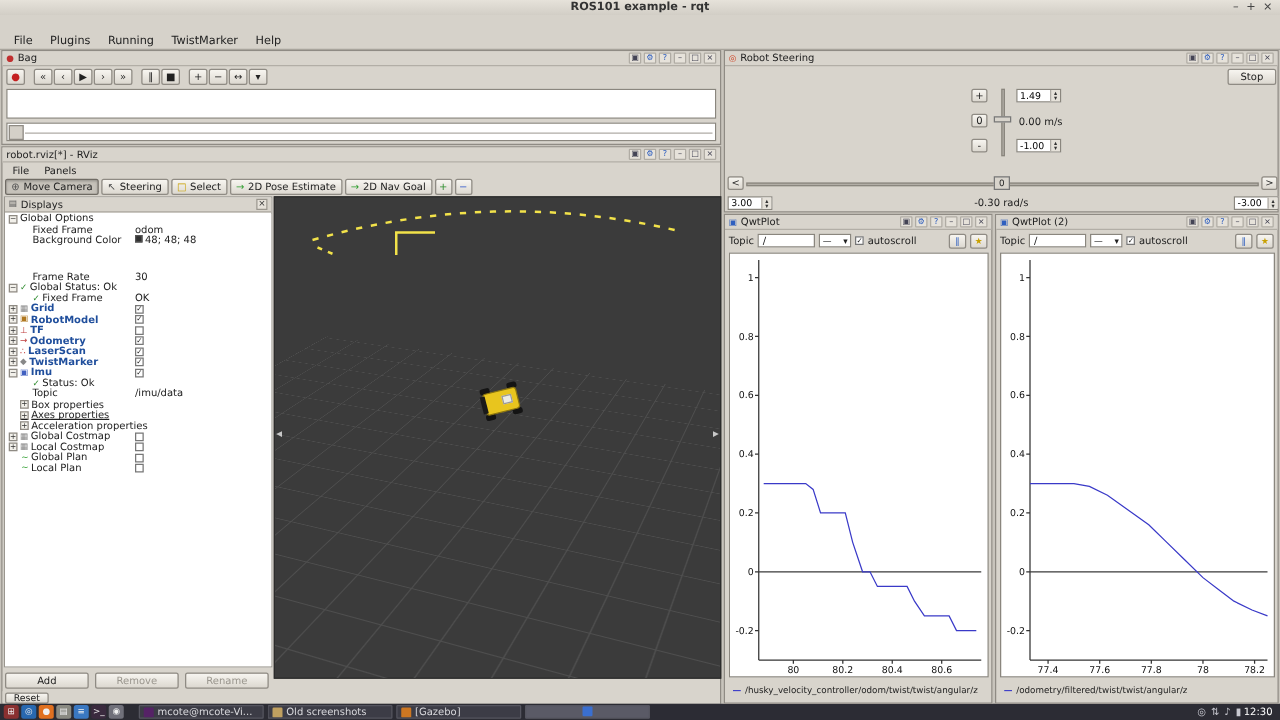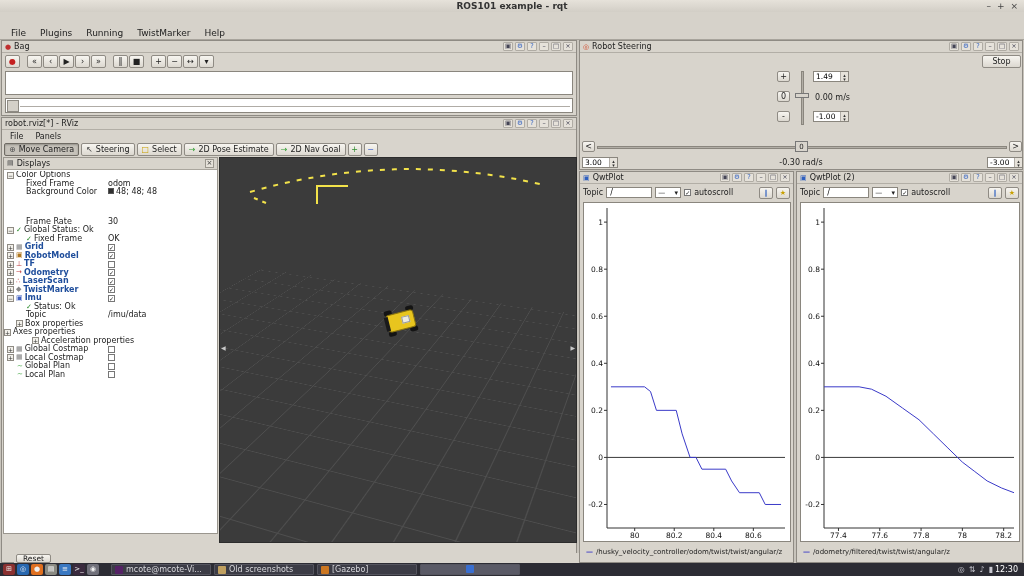--- a/index.html
+++ b/index.html
@@ -59,21 +59,21 @@
     transform:perspective(620px) rotateX(56deg) rotateZ(22deg);transform-origin:50% 45%;}
   .scan-svg{position:absolute;left:0;top:0;}
   .robot{position:absolute;left:164px;top:150px;width:34px;height:26px;transform:rotate(-14deg);}
   .r-body{position:absolute;left:3px;top:4px;width:28px;height:18px;background:#e8c51e;border:1px solid #8a7410;border-radius:3px;}
   .r-bump{position:absolute;left:1px;top:6px;width:4px;height:14px;background:#1a1a1a;}
   .r-wh{position:absolute;width:8px;height:5px;background:#141414;border-radius:2px;}
   .r-top{position:absolute;left:18px;top:9px;width:8px;height:7px;background:#ecece4;border:1px solid #999;}
   .split-arrow{position:absolute;top:186px;font-size:6px;color:#c8c8c8;}
   .split-arrow.l{left:1px;} .split-arrow.r{right:1px;}
   .time-row{position:absolute;left:217px;top:425px;width:358px;height:10px;background:#d8d4cc;border-top:1px solid #a8a49c;font-size:8px;color:#222;display:flex;align-items:center;justify-content:flex-end;padding-right:4px;}
-  .status-row{position:absolute;left:12px;top:435px;width:574px;height:10px;background:#d8d4cc;display:flex;align-items:center;font-size:8px;}
+  .status-row{position:absolute;left:0;top:435px;width:574px;height:10px;background:#d8d4cc;display:flex;align-items:center;font-size:8px;}
   .reset-btn{height:9px;padding:0 6px;margin-left:2px;font-size:7.5px;}
   
   .sbtn{width:13px;height:11px;font-size:8px;}
   .spin{position:absolute;width:36px;height:11px;background:#fff;border:1px solid #8a867e;display:flex;align-items:center;font-size:7.5px;}
   .spin-v{flex:1;padding-left:2px;}
   .spin-a{width:8px;display:flex;flex-direction:column;align-items:center;border-left:1px solid #b0aca6;background:#e6e2da;height:100%;justify-content:center;}
   .spin-a span{font-size:5px;line-height:4px;color:#333;}
   .groove-v{position:absolute;width:3px;background:#b2aea6;border:1px solid #8a867e;}
   .groove-h{position:absolute;height:3px;background:#b2aea6;border:1px solid #8a867e;}
   .vhandle{position:absolute;width:14px;height:5px;background:#d8d4cc;border:1px solid #777;}
@@ -200,21 +200,21 @@
 
     <div class="displays">
       <div class="disp-head">
         <span class="ticon" style="color:#555;">▤</span>
         <span>Displays</span>
         <span class="disp-close">×</span>
       </div>
       <div class="tree" id="displays-tree">
           <div class="tree-row" style="padding-left: 3px;">
             <span class="exp">−</span>
-            <span class="tree-label">Color Options</span>
+            <span class="tree-label">Global Options</span>
           </div>
           <div class="tree-row" style="padding-left: 12px;">
             <span class="tsp"></span>
             <span class="tree-label">Fixed Frame</span>
             <span class="tree-val">
               <span>odom</span>
             </span>
           </div>
           <div class="tree-row" style="padding-left: 12px;">
             <span class="tsp"></span>
@@ -309,25 +309,25 @@
             <span class="tsp"></span>
             <span class="tree-label">Topic</span>
             <span class="tree-val">
               <span>/imu/data</span>
             </span>
           </div>
           <div class="tree-row" style="padding-left: 12px;">
             <span class="exp">+</span>
             <span class="tree-label">Box properties</span>
           </div>
-          <div class="tree-row" style="">
+          <div class="tree-row" style="padding-left: 12px; text-decoration: underline;">
             <span class="exp">+</span>
             <span class="tree-label">Axes properties</span>
           </div>
-          <div class="tree-row" style="padding-left: 28px;">
+          <div class="tree-row" style="padding-left: 12px;">
             <span class="exp">+</span>
             <span class="tree-label">Acceleration properties</span>
           </div>
           <div class="tree-row" style="padding-left: 3px;">
             <span class="exp">+</span>
             <span class="ticon" style="color: rgb(136, 136, 136);">▦</span>
             <span class="tree-label">Global Costmap</span>
             <span class="tree-val">
               <span class="chk"></span>
             </span>
@@ -351,20 +351,25 @@
           <div class="tree-row" style="padding-left: 3px;">
             <span class="tsp"></span>
             <span class="ticon" style="color: rgb(46, 158, 46);">~</span>
             <span class="tree-label">Local Plan</span>
             <span class="tree-val">
               <span class="chk"></span>
             </span>
           </div>
         </div>
     </div>
+    <div class="disp-buttons" id="displays-buttons">
+        <span class="btn">Add</span>
+        <span class="btn disabled">Remove</span>
+        <span class="btn disabled">Rename</span>
+      </div>
 
     <div class="view3d">
       <div class="grid-plane"></div>
       <svg class="scan-svg" width="358" height="386">
         <path d="M30,34 Q176,-8 324,27" stroke="#f2e24a" stroke-width="2" stroke-dasharray="5 7" fill="none"></path>
         <path d="M34,40 l12,5" stroke="#f2e24a" stroke-width="2" stroke-dasharray="4 5" fill="none"></path>
         <path d="M97,46 L97,28 L128,28" stroke="#f2e24a" stroke-width="2" fill="none"></path>
       </svg>
       <div class="robot">
         <div class="r-wh" style="left:2px;top:0;"></div>

